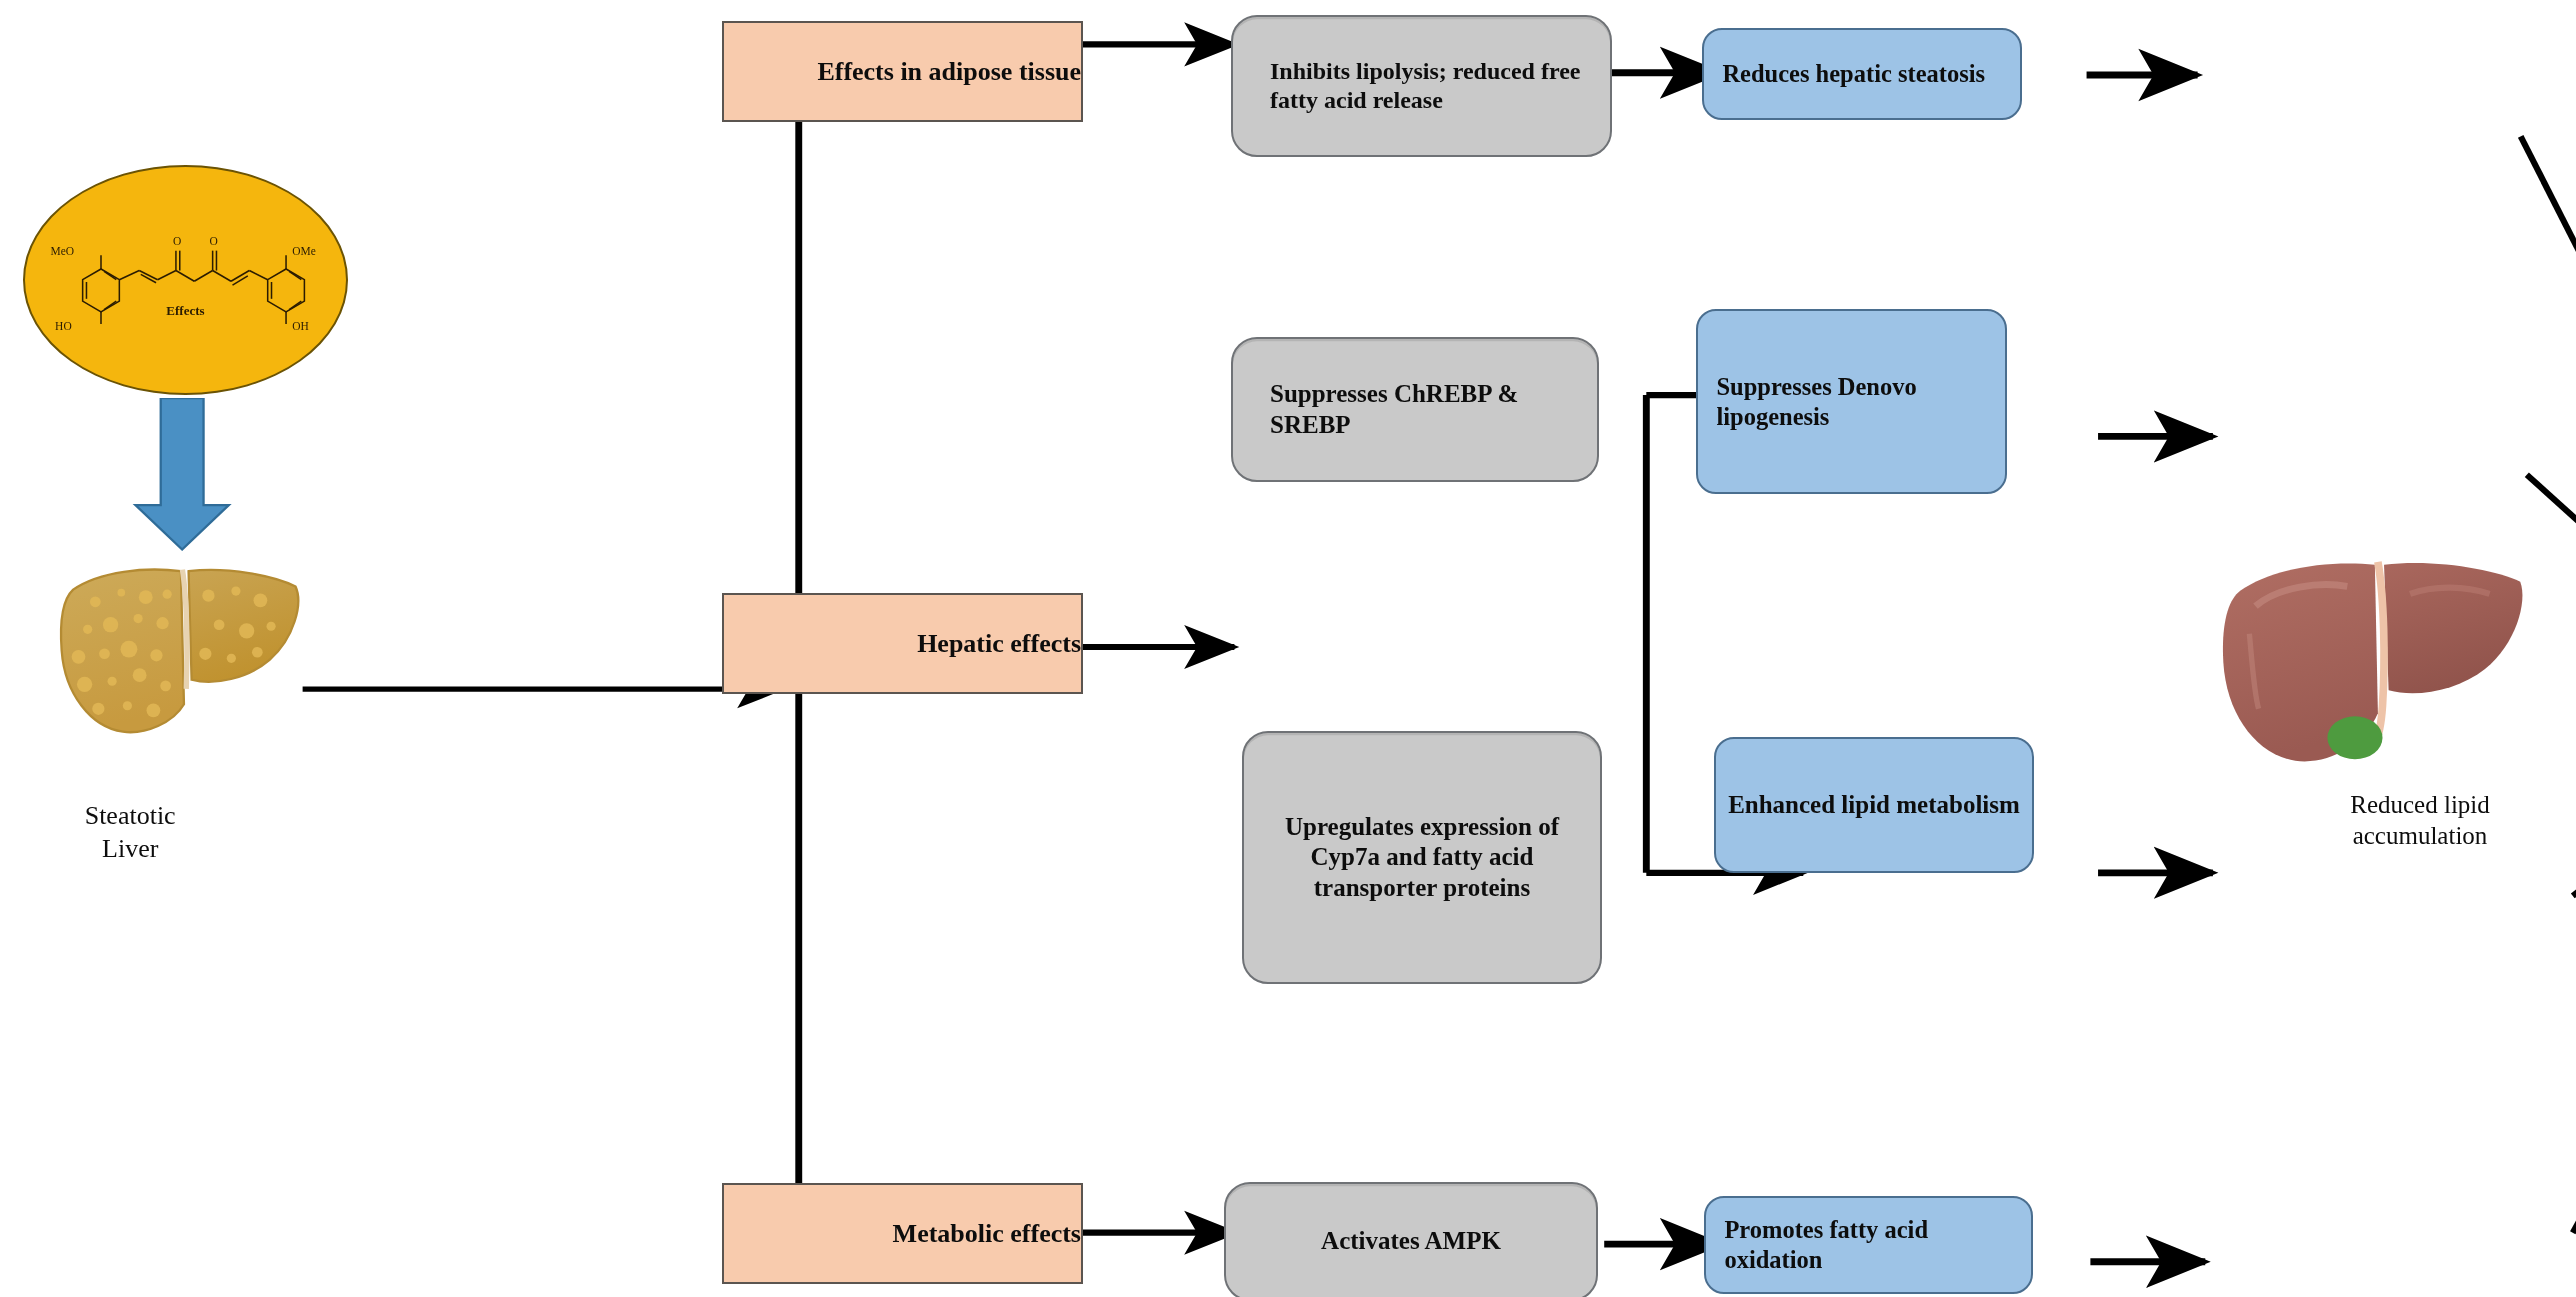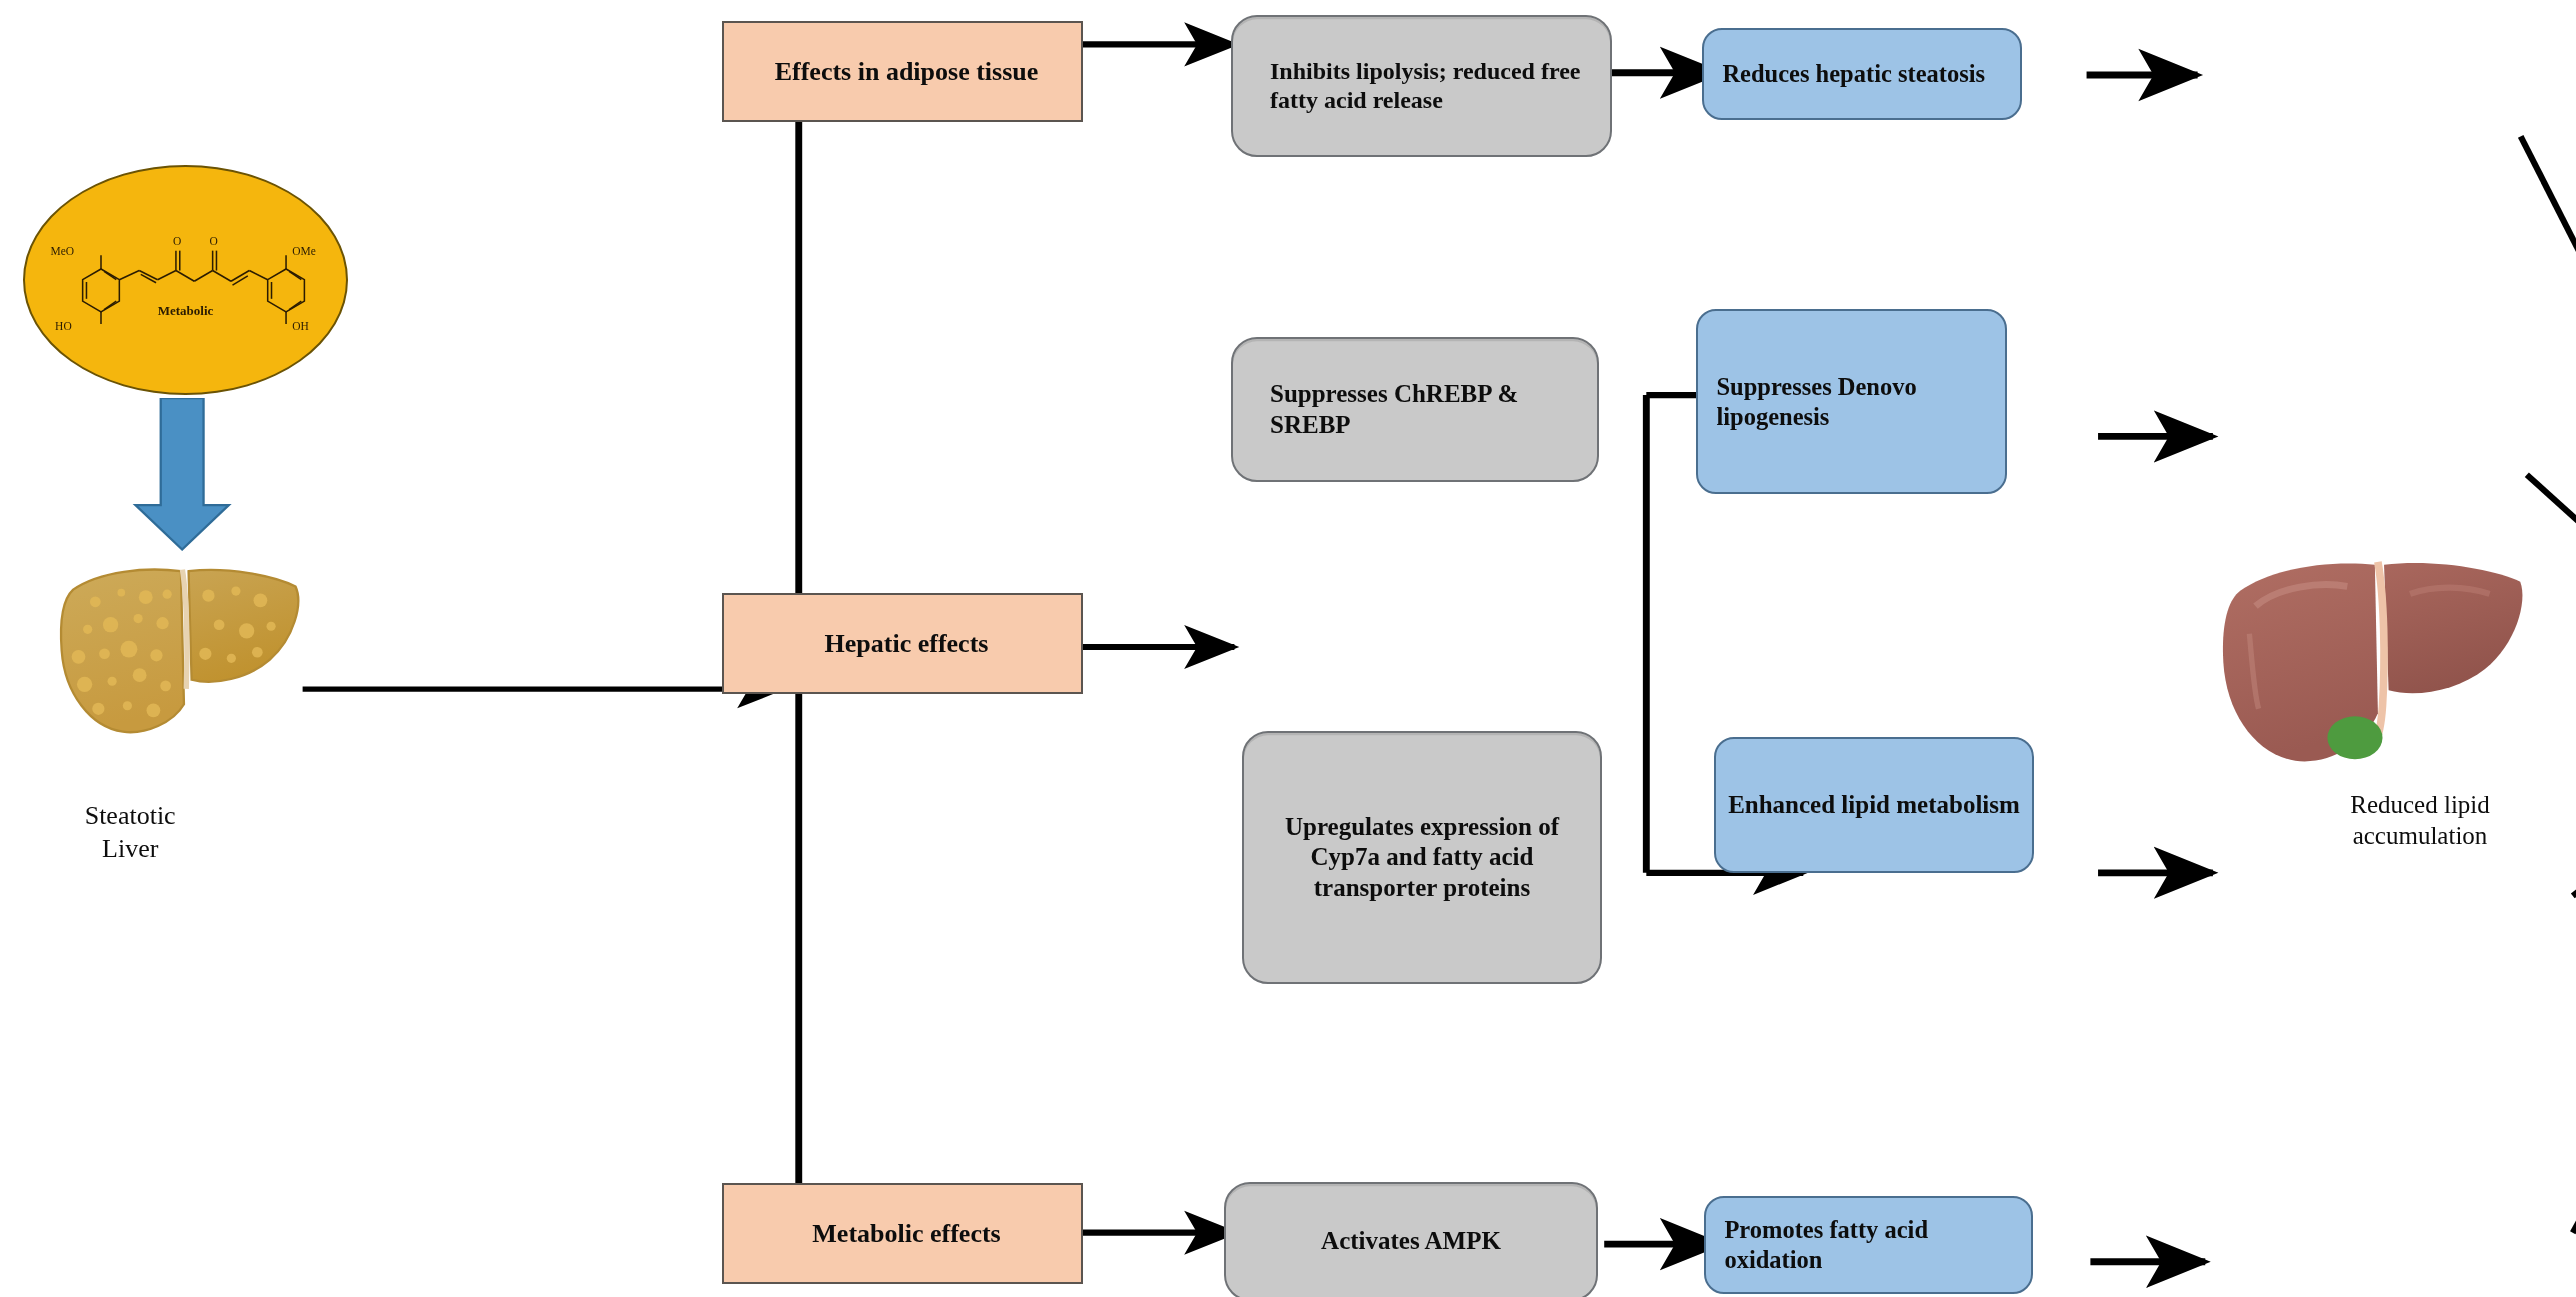--- a/index.html
+++ b/index.html
@@ -6,21 +6,21 @@
   body{width:2576px;height:1297px;position:relative;overflow:hidden;
        font-family:"Liberation Serif","DejaVu Serif",serif;}
   #stage{position:absolute;left:0;top:0;width:2576px;height:1297px;}
 
   
   .node{position:absolute;box-sizing:border-box;display:flex;align-items:center;
         font-weight:bold;color:#0d0d0d;line-height:1.22;z-index:4;}
   .node span{display:block;width:100%;}
 
   .peach{background:#f8cbad;border:2.3px solid #5b5550;justify-content:flex-start;}
-  .peach span{padding-left:8px;text-align:center;}
+  .peach span{padding-left:8px;text-align:right;}
 
   .gray{background:#c9c9c9;border:2.3px solid #6f7276;border-radius:26px;
         box-shadow:inset 0 2.3px 0 rgba(0,0,0,.10);}
   .gray span{padding-left:37px;padding-right:12.3px;text-align:left;}
   .gray.center span{text-align:center;padding-left:10.7px;padding-right:10.7px;}
 
   .blue{background:#9dc3e6;border:2.3px solid #4a6e8f;border-radius:20px;}
   .blue span{padding-left:18.4px;padding-right:10.7px;text-align:left;}
   .blue.center span{text-align:center;padding-left:10.7px;padding-right:10.7px;}
 
@@ -131,21 +131,21 @@
       </g>
       <g fill="#2b1c02" font-family="Liberation Serif, serif" font-size="15">
         <text x="36" y="118">MeO</text>
         <text x="42" y="216">HO</text>
         <text x="196" y="104">O</text>
         <text x="244" y="104">O</text>
         <text x="352" y="118">OMe</text>
         <text x="352" y="216">OH</text>
       </g>
     </svg>
-    <div class="curc-label">Metabolic</div>
+    <div class="curc-label">Effects</div>
   </div>
 
   <svg class="organ" style="left:126px;top:398px;width:123px;height:153px;" viewBox="0 0 160 200">
     <path d="M45,0 L101,0 L101,140 L134,140 L73,198 L12,140 L45,140 Z" fill="#4a90c4" stroke="#2f6c98" stroke-width="3"></path>
   </svg>
 
   <svg class="organ" style="left:31px;top:559px;width:283px;height:214px;" viewBox="0 0 370 280">
     <defs>
       <linearGradient id="stg" x1="0" y1="0" x2="0.2" y2="1">
         <stop offset="0" stop-color="#cdaa59"></stop>

